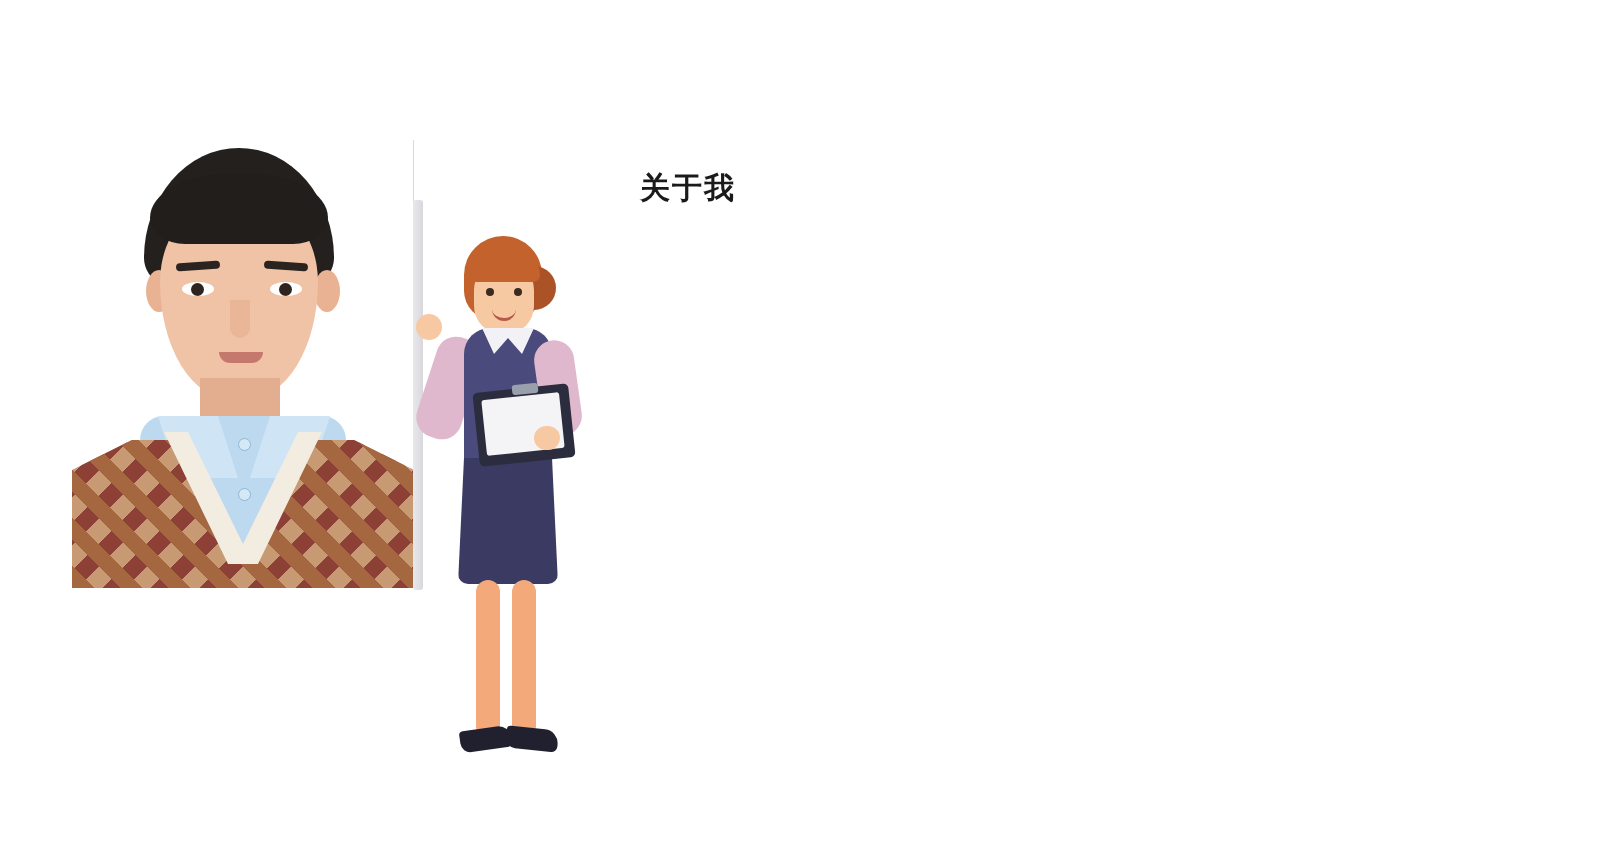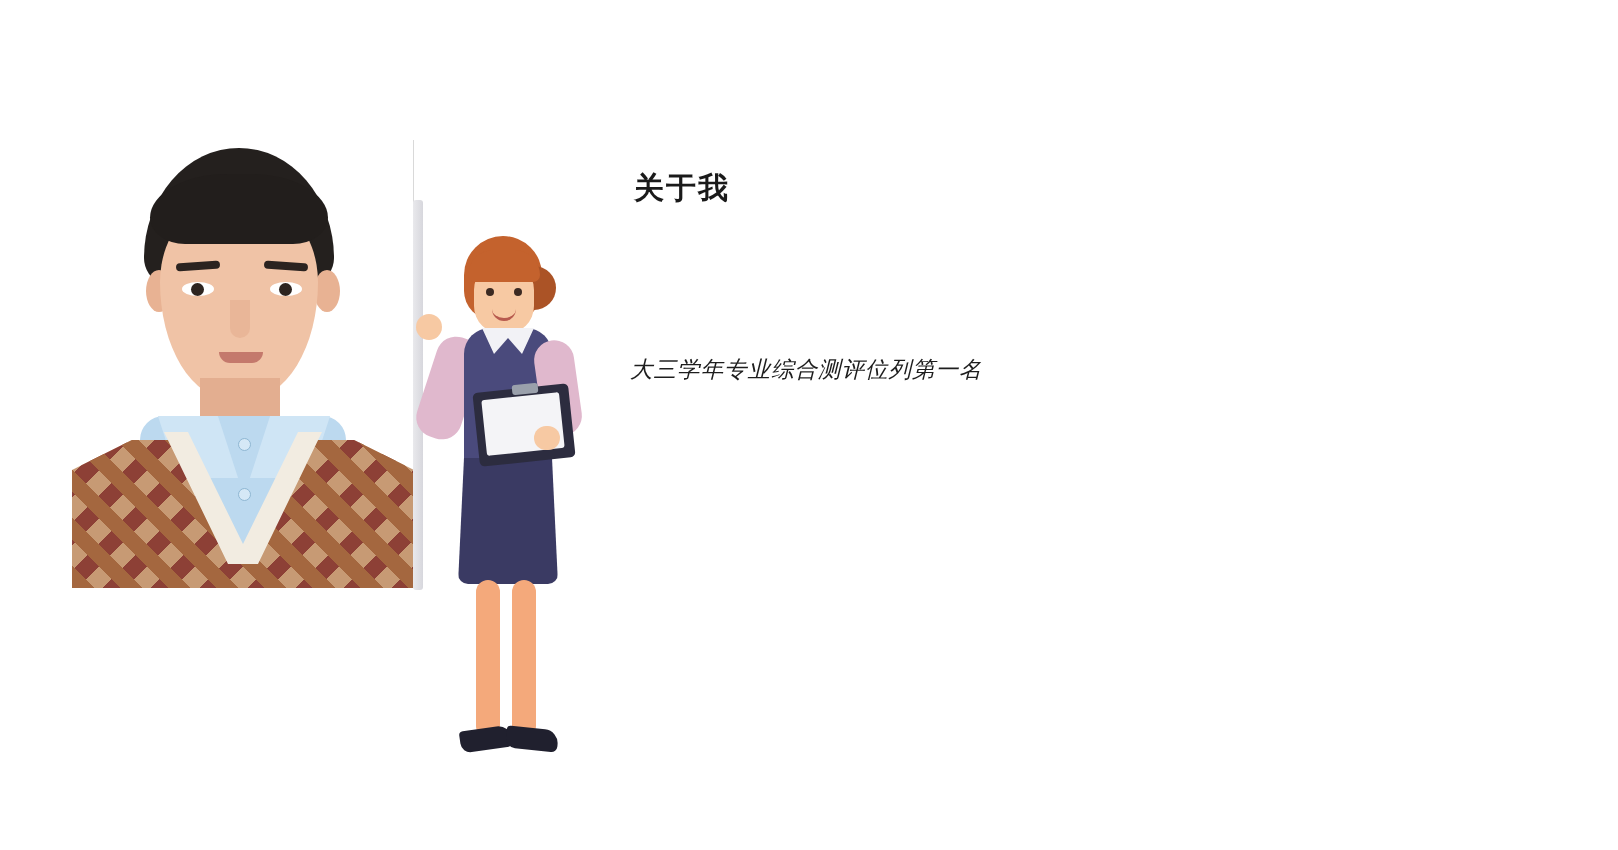--- a/index.html
+++ b/index.html
@@ -298,21 +298,21 @@
     left: 630px;
     top: 168px;
     width: 950px;
   }
   .section-title {
     font-family: "DejaVu Serif", serif;
     font-weight: bold;
     font-size: 30px;
     color: #1a1a1a;
     letter-spacing: 2px;
-    margin: 0 0 38px 4px;
+    margin: 0 0 38px 10px;
   }
   .body-text {
     font-family: "DejaVu Serif", serif;
     font-size: 22.5px;
     color: #1d1d1d;
     line-height: 49px;
     letter-spacing: 1px;
     white-space: pre-wrap;
     font-style: italic;
   }
@@ -375,21 +375,20 @@
       <div class="w-leg-l"></div>
       <div class="w-leg-r"></div>
       <div class="w-shoe-l"></div>
       <div class="w-shoe-r"></div>
     </div>
   </div>
 
   <div class="content">
     <h1 class="section-title">关于我</h1>
     <div class="body-text">
-      <p>大三学年专业综合测评位列第一名</p>
       
       
       
       
       
       
     </div>
   </div>
 
 </div>

